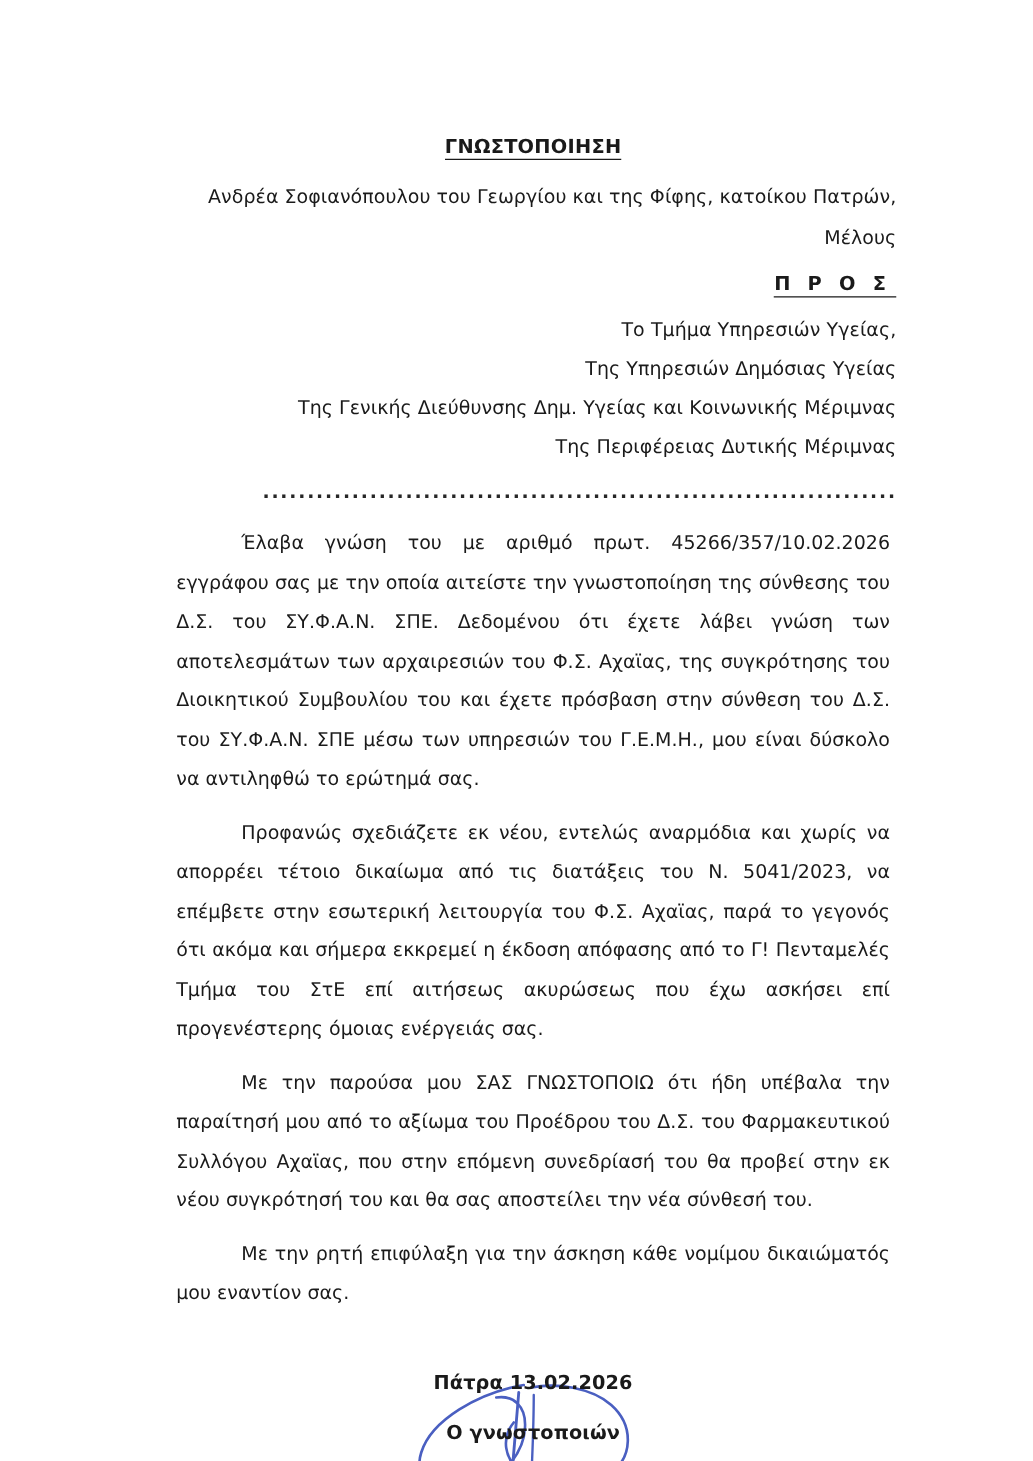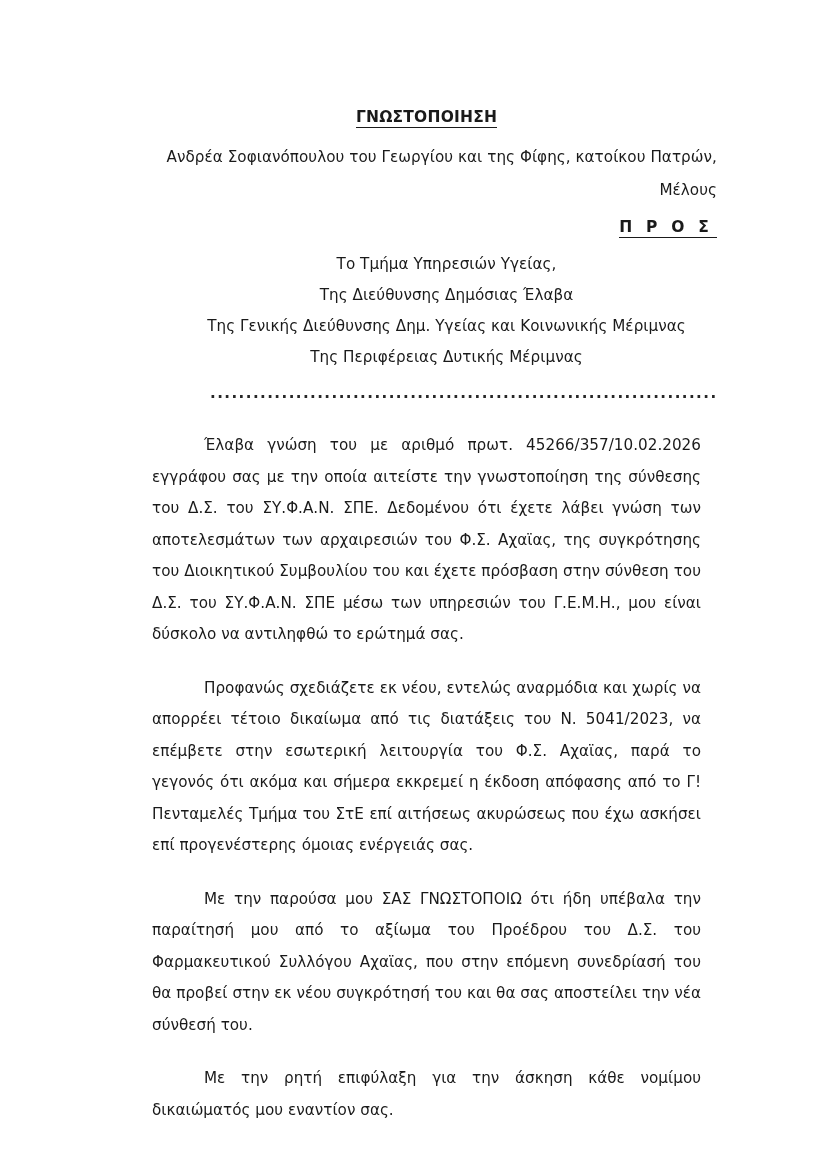--- a/index.html
+++ b/index.html
@@ -73,42 +73,42 @@
   }
 
   .recipients {
     margin: 0;
     padding-top: 13px;
     list-style: none;
     font-size: 15.2px;
     line-height: 31px;
   }
   .recipients li {
-    text-align: center;
+    text-align: right;
     letter-spacing: 0.05px;
   }
 
   .dot-rule {
     margin: 0;
     padding-top: 9px;
     padding-left: 74px;
     font-size: 15px;
     line-height: 22px;
     letter-spacing: 1.45px;
     color: #262626;
     white-space: nowrap;
     overflow: hidden;
     font-weight: 600;
   }
 
   .body-block {
     padding-top: 10px;
   }
   .body-par {
-    margin: 16px;
+    margin: 5px;
     padding-top: 6px;
     text-indent: 52px;
     text-align: justify;
     text-justify: inter-word;
     font-size: 15.2px;
     line-height: 31.5px;
     letter-spacing: 0.02px;
   }
   .body-par:first-child {
     padding-top: 0;
@@ -162,21 +162,21 @@
       <span>Ανδρέα Σοφιανόπουλου του Γεωργίου και της Φίφης, κατοίκου Πατρών, Μέλους</span>
       <br>
     </p>
 
     <h2 class="pros-heading">
       <span>Π Ρ Ο Σ</span>
     </h2>
 
     <ul class="recipients">
       <li>Το Τμήμα Υπηρεσιών Υγείας,</li>
-      <li>Της Διεύθυνσης Δημόσιας Έλαβα</li>
+      <li>Της Υπηρεσιών Δημόσιας Υγείας</li>
       <li>Της Γενικής Διεύθυνσης Δημ. Υγείας και Κοινωνικής Μέριμνας</li>
       <li>Της Περιφέρειας Δυτικής Μέριμνας</li>
     </ul>
 
     <p class="dot-rule">............................................................................</p>
 
     <div class="body-block">
       <p class="body-par">Έλαβα γνώση του με αριθμό πρωτ. 45266/357/10.02.2026 εγγράφου σας με την οποία αιτείστε την γνωστοποίηση της σύνθεσης του Δ.Σ. του ΣΥ.Φ.Α.Ν. ΣΠΕ. Δεδομένου ότι έχετε λάβει γνώση των αποτελεσμάτων των αρχαιρεσιών του Φ.Σ. Αχαϊας, της συγκρότησης του Διοικητικού Συμβουλίου του και έχετε πρόσβαση στην σύνθεση του Δ.Σ. του ΣΥ.Φ.Α.Ν. ΣΠΕ  μέσω των υπηρεσιών του Γ.Ε.Μ.Η., μου είναι δύσκολο να αντιληφθώ  το ερώτημά σας.</p>
       <p class="body-par">Προφανώς σχεδιάζετε εκ νέου, εντελώς αναρμόδια και  χωρίς να απορρέει τέτοιο δικαίωμα από τις διατάξεις του Ν. 5041/2023, να επέμβετε στην εσωτερική λειτουργία του Φ.Σ. Αχαϊας, παρά το γεγονός ότι ακόμα και σήμερα εκκρεμεί η έκδοση απόφασης από το Γ! Πενταμελές Τμήμα του ΣτΕ επί αιτήσεως ακυρώσεως που έχω ασκήσει επί προγενέστερης όμοιας  ενέργειάς σας.</p>
       <p class="body-par">Με την παρούσα μου ΣΑΣ ΓΝΩΣΤΟΠΟΙΩ ότι ήδη υπέβαλα την παραίτησή μου από το αξίωμα του Προέδρου του Δ.Σ. του Φαρμακευτικού Συλλόγου Αχαϊας,  που στην επόμενη συνεδρίασή του θα προβεί στην εκ νέου συγκρότησή του και θα σας αποστείλει την νέα σύνθεσή του.</p>

